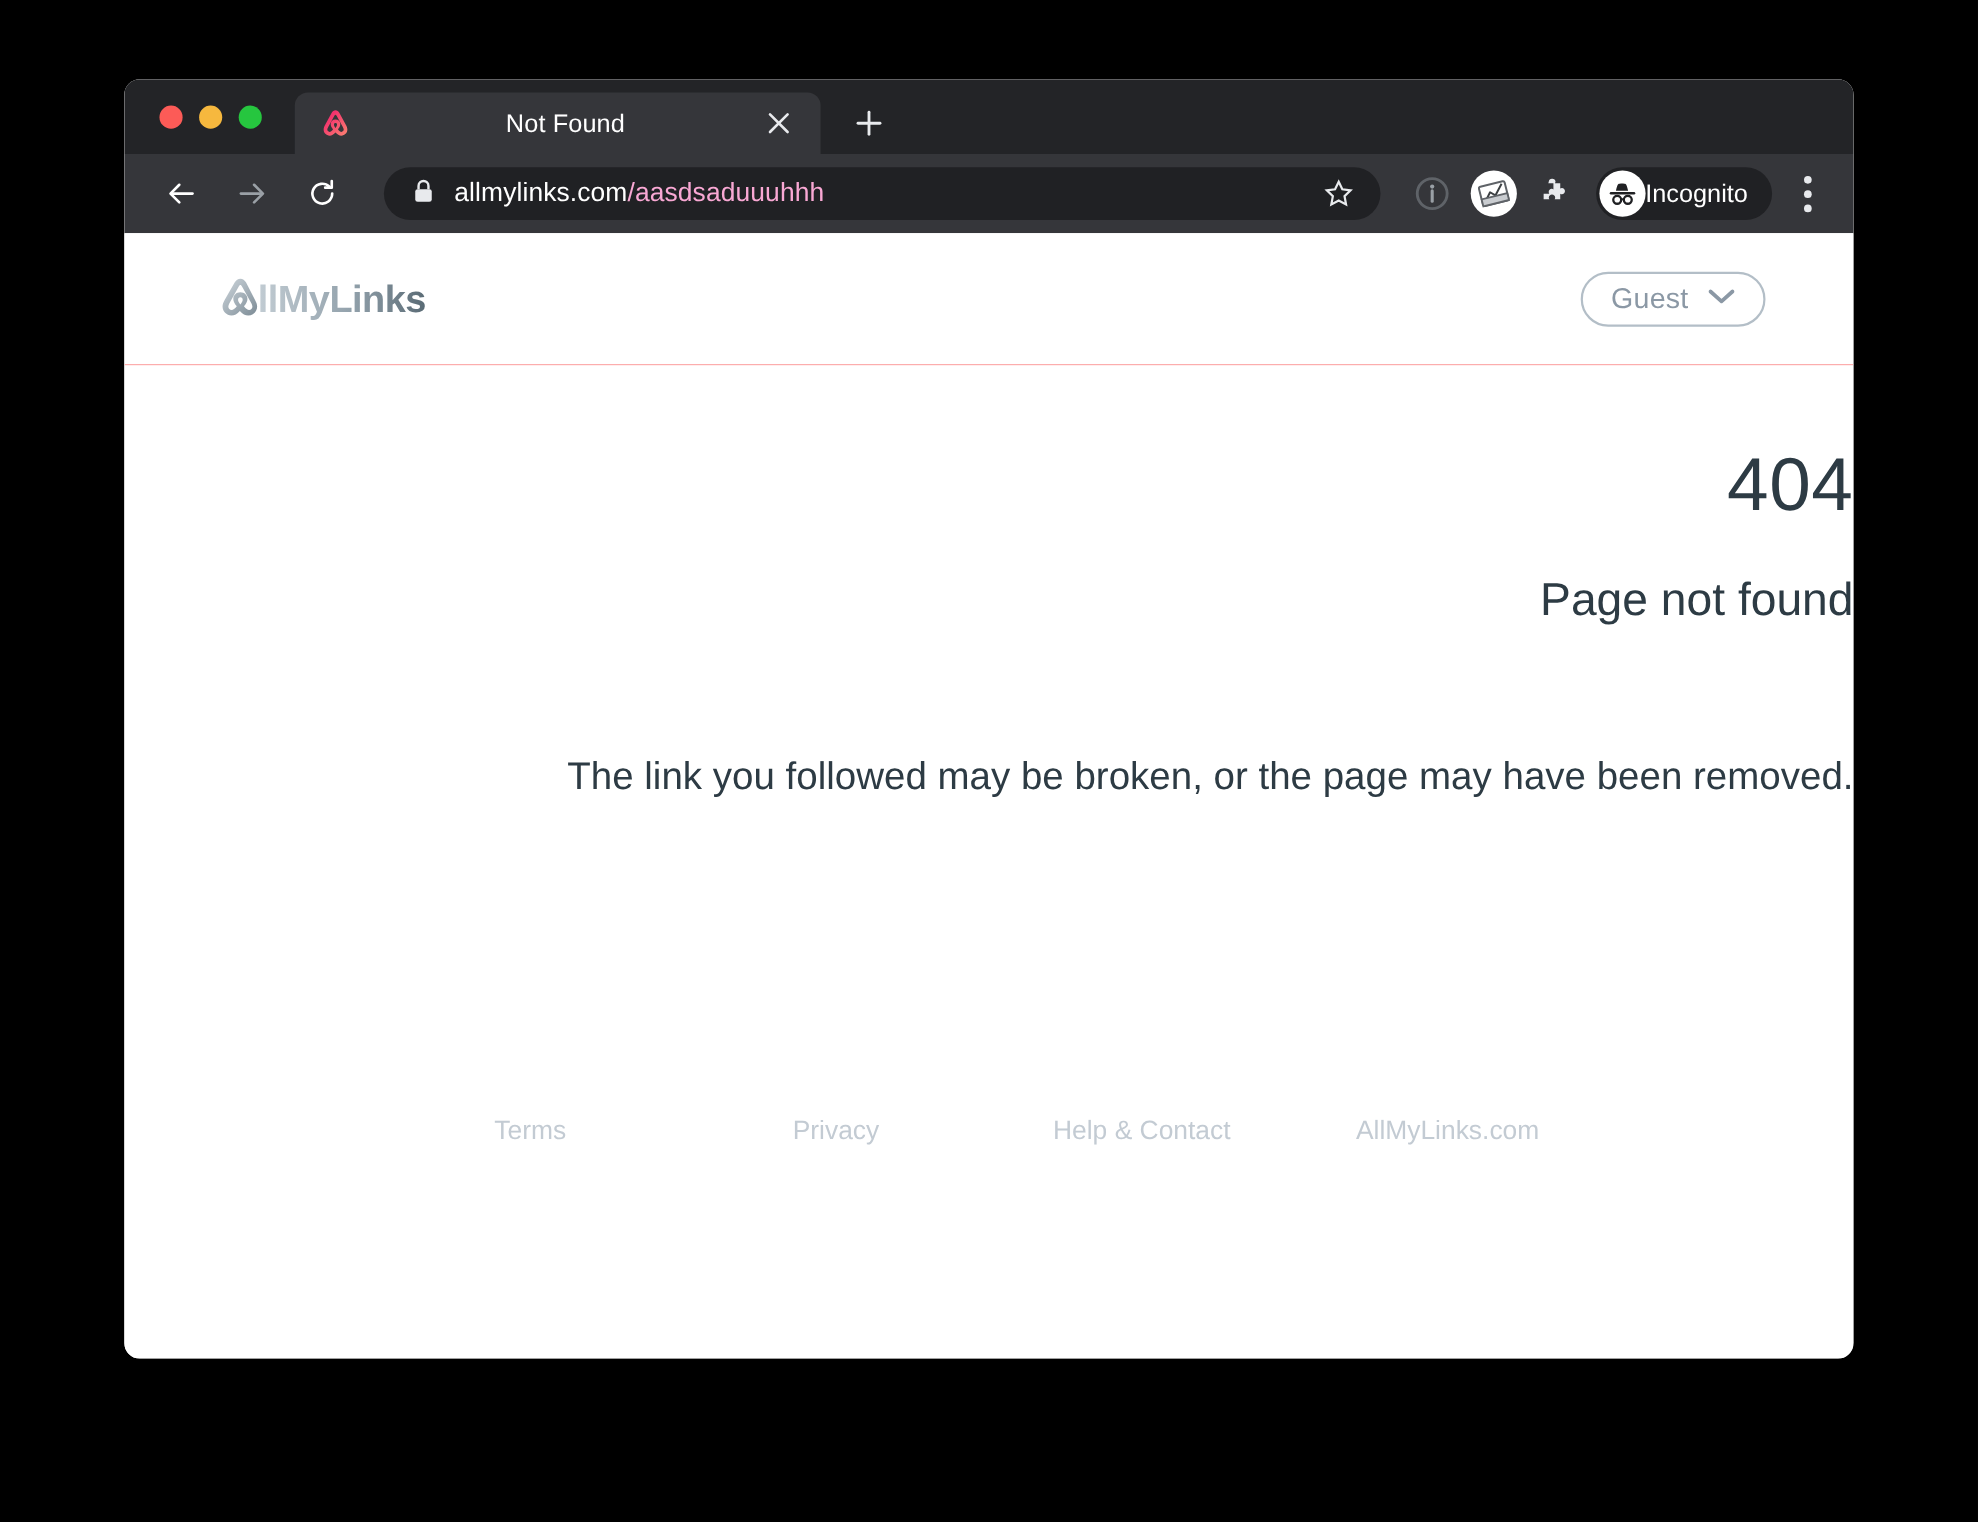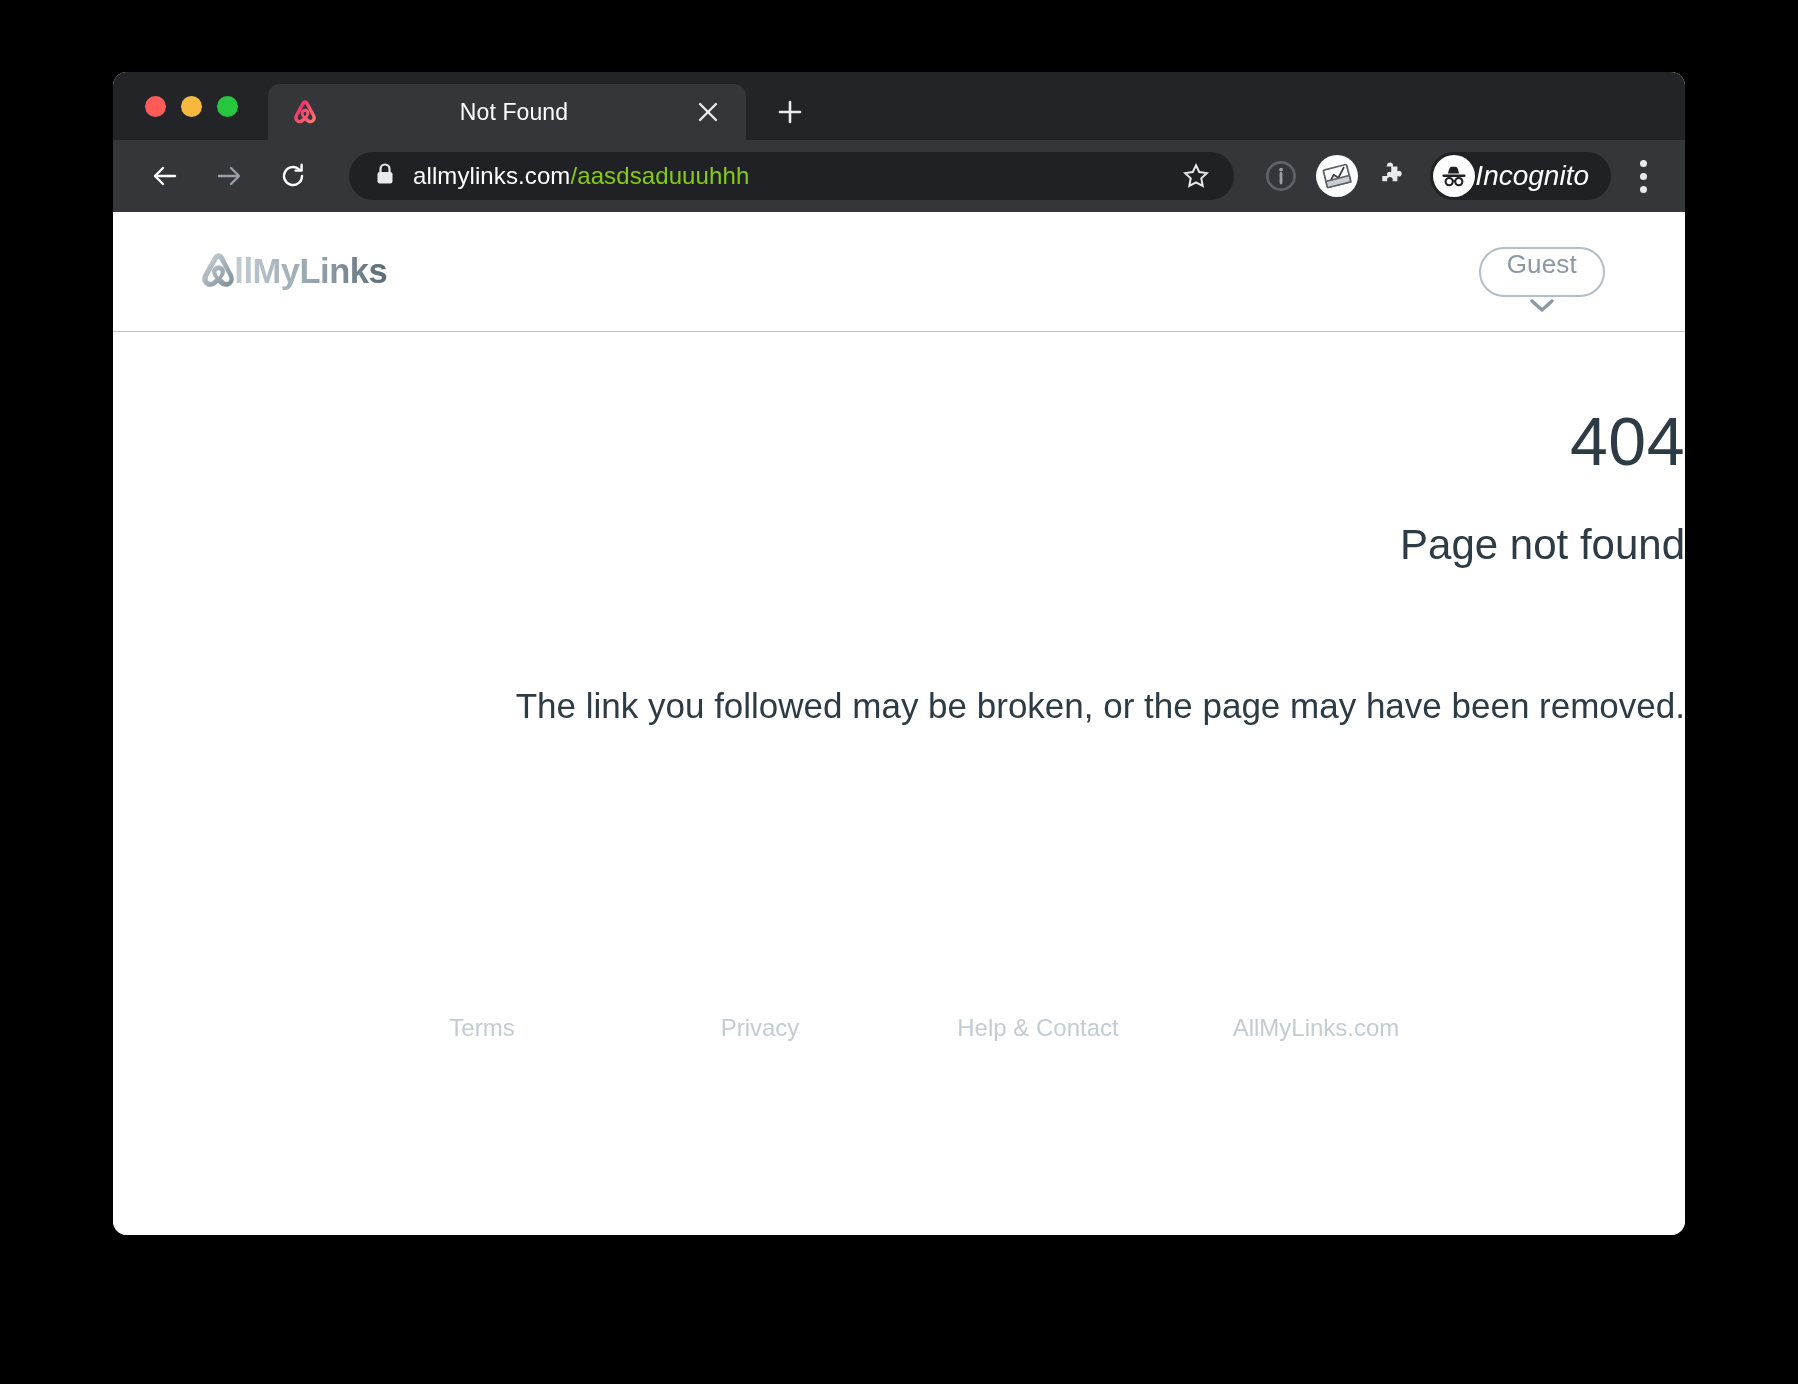--- a/index.html
+++ b/index.html
@@ -153,21 +153,21 @@
 
   .url-text {
     flex: 1 1 auto;
     font-size: 24px;
     color: #ffffff;
     white-space: nowrap;
     overflow: hidden;
     min-width: 0;
     letter-spacing: 0.1px;
   }
-  .url-path { color: #84cc16; margin-top: 48px; }
+  .url-path { color: #f9a8d4; margin-top: 48px; }
 
   .star-btn {
     width: 44px;
     height: 44px;
     flex: 0 0 44px;
     display: flex;
     align-items: center;
     justify-content: center;
     margin-right: 6px;
   }
@@ -197,23 +197,22 @@
     height: 42px;
     border-radius: 50%;
     background: #ffffff;
     display: flex;
     align-items: center;
     justify-content: center;
     flex: 0 0 42px;
   }
   .incognito-label {
     color: #ffffff;
-    font-size: 28px;
+    font-size: 23px;
     white-space: nowrap;
-    font-style: italic;
   }
 
   .menu-dots {
     width: 40px;
     height: 48px;
     margin-left: 12px;
     display: flex;
     flex-direction: column;
     align-items: center;
     justify-content: center;
@@ -250,21 +249,20 @@
 
   .guest-pill {
     display: flex;
     align-items: center;
     gap: 18px;
     height: 50px;
     padding: 0 26px;
     border: 2px solid #b3bec7;
     border-radius: 25px;
     box-sizing: border-box;
-    flex-direction: column;
   }
   .guest-label {
     color: #8b98a5;
     font-size: 26px;
     letter-spacing: 0.2px;
   }
 
   .content {
     padding-top: 70px;
     text-align: right;

